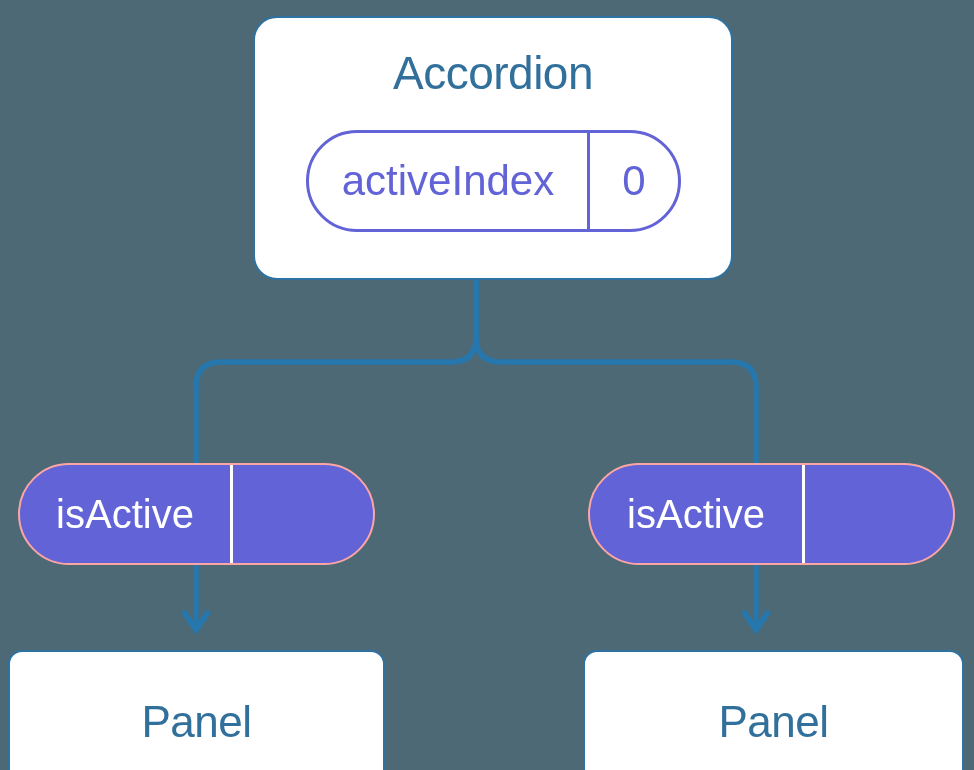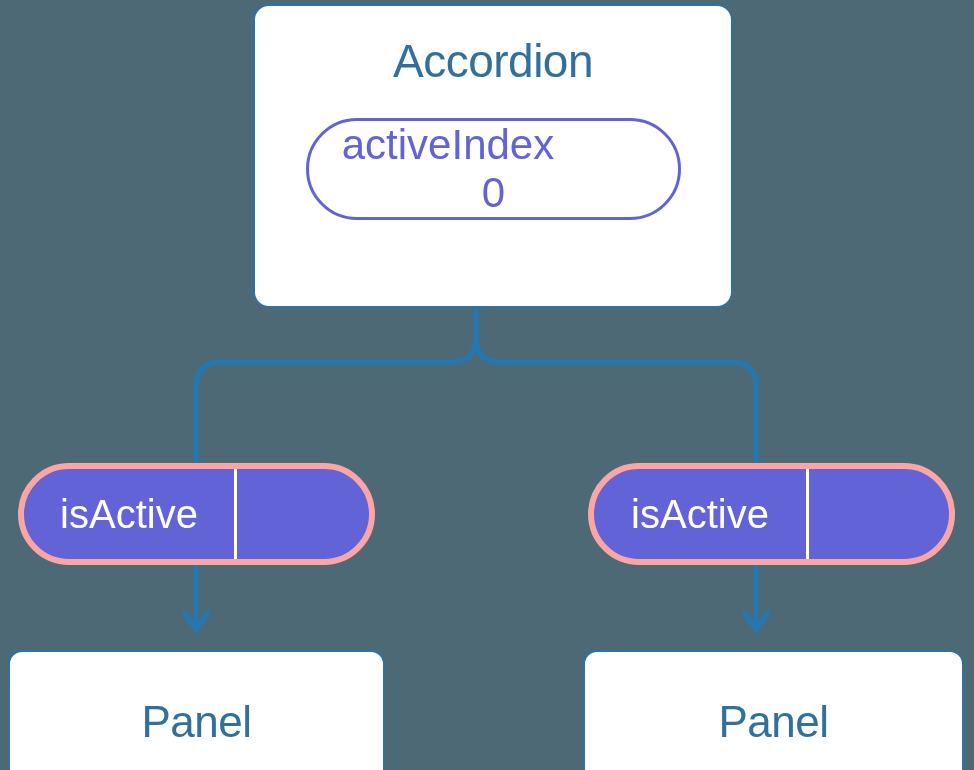--- a/index.html
+++ b/index.html
@@ -30,24 +30,24 @@
     stroke-linejoin: miter;
   }
   .card {
     position: absolute;
     background: var(--node-fill-white, #ffffff);
     border: 2.5px solid var(--node-border-blue, #2e72a3);
     box-sizing: border-box;
   }
   .accordion-card {
     left: 253px;
-    top: 4px;
+    top: 16px;
     width: 480px;
-    height: 304px;
-    border-radius: 16px;
+    height: 264px;
+    border-radius: 24px;
   }
   .accordion-title {
     position: absolute;
     left: 0;
     top: 28px;
     width: 100%;
     text-align: center;
     font-size: 46px;
     font-weight: 500;
     letter-spacing: -0.5px;
@@ -60,21 +60,20 @@
     width: 375px;
     height: 102px;
     border: 3px solid var(--pill-purple, #6163d6);
     border-radius: 60px;
     background: var(--node-fill-white, #ffffff);
     box-sizing: border-box;
     display: flex;
     overflow: hidden;
     color: var(--pill-purple, #6163d6);
     font-size: 42px;
-    flex-direction: column;
   }
   .sp-label {
     width: 278px;
     display: flex;
     align-items: center;
     justify-content: center;
   }
   .sp-divider {
     width: 3px;
     background: var(--pill-purple, #6163d6);
@@ -83,21 +82,21 @@
     flex: 1;
     display: flex;
     align-items: center;
     justify-content: center;
   }
   .prop-pill {
     position: absolute;
     top: 463px;
     height: 102px;
     background: var(--pill-purple, #6163d6);
-    border: 6px solid #fca5a5;
+    border: 2px solid #fca5a5;
     border-radius: 60px;
     box-sizing: border-box;
     display: flex;
     overflow: hidden;
     color: var(--pill-text-white, #ffffff);
     font-size: 40px;
   }
   .pill-left  { left: 18px;  width: 357px; }
   .pill-right { left: 588px; width: 367px; }
   .pill-left  .pp-label { width: 210px; }

